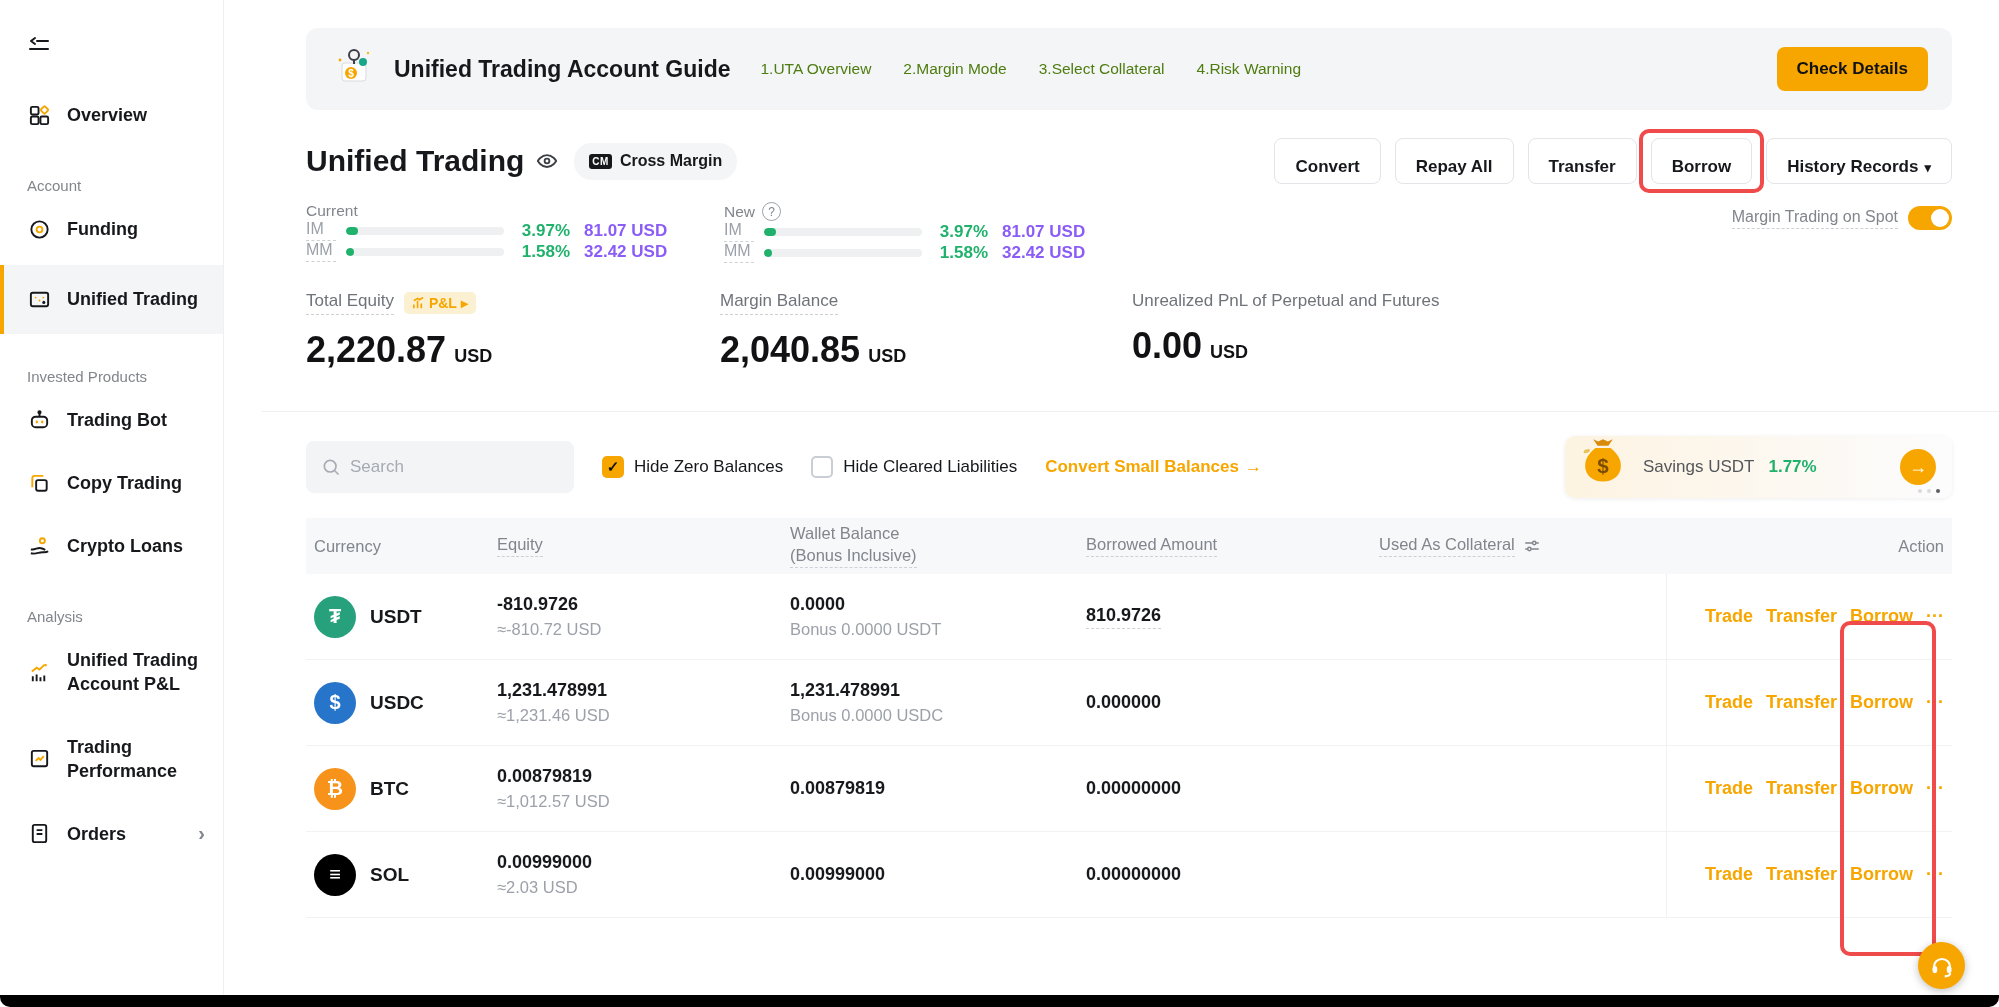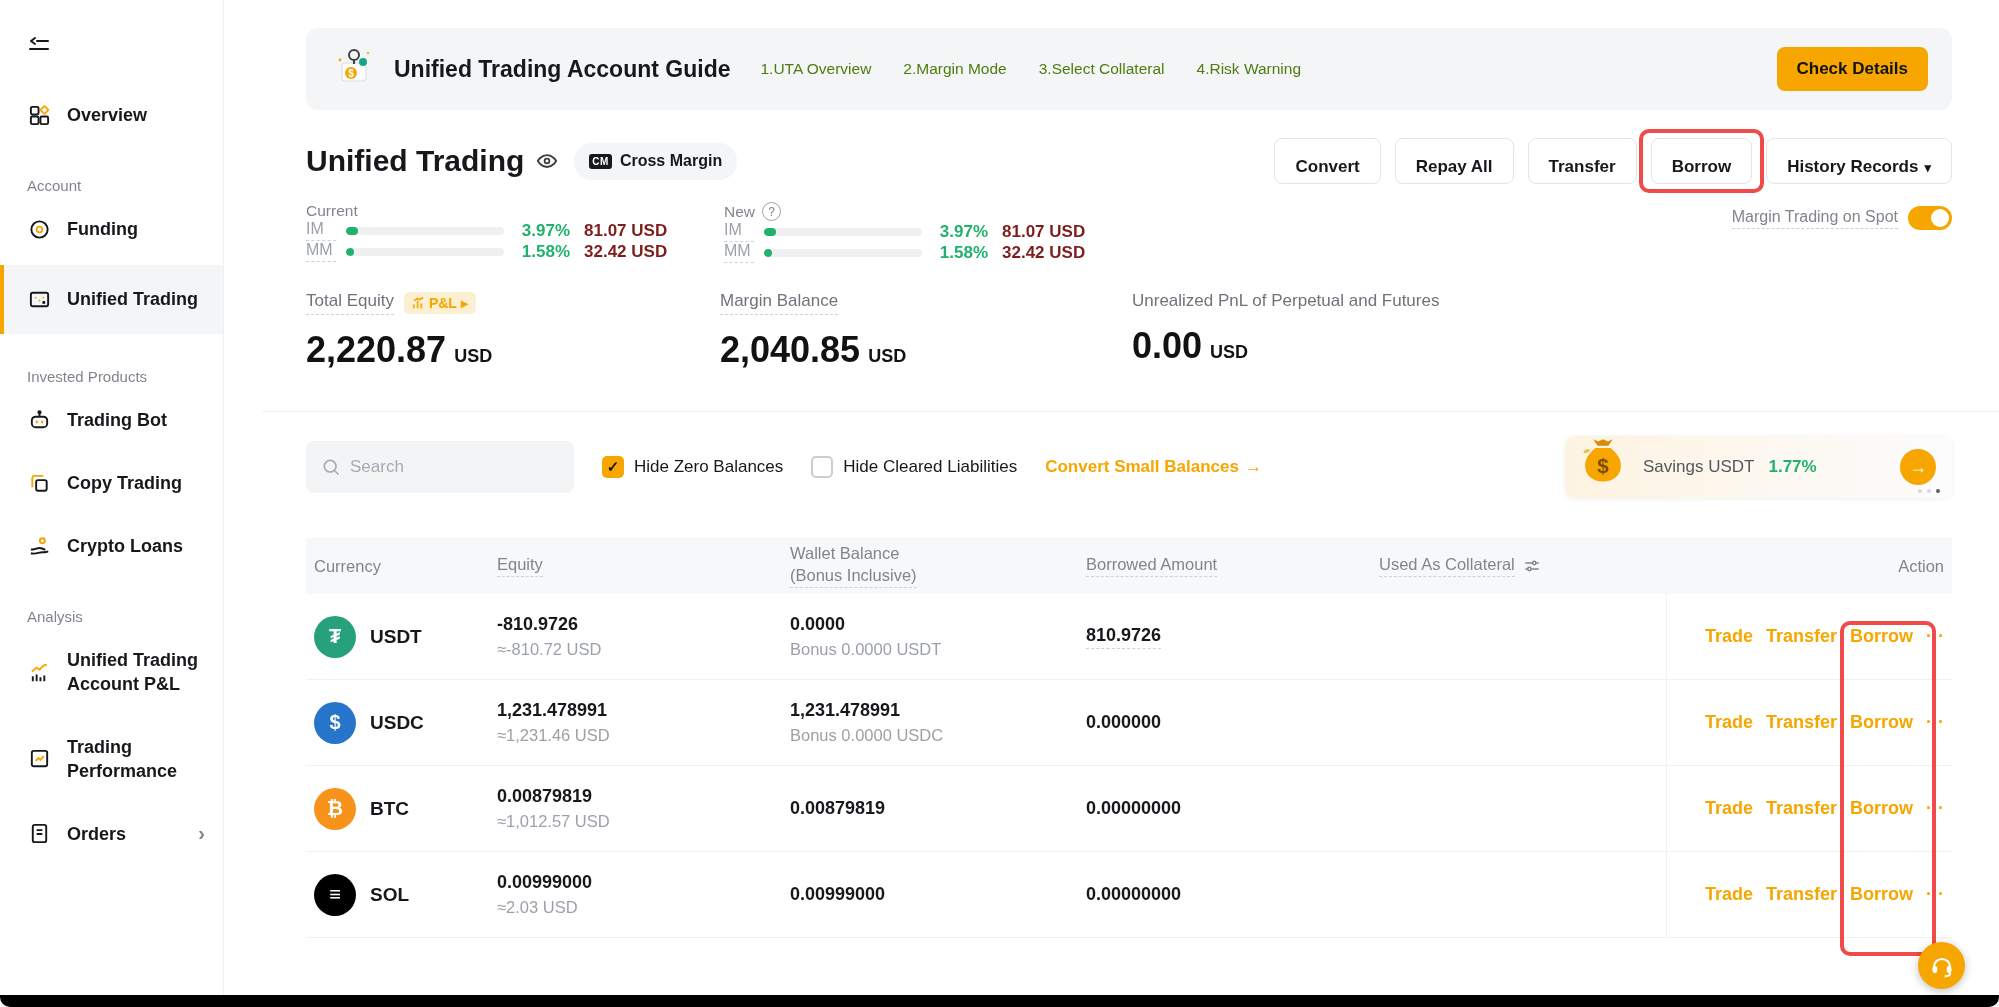--- a/index.html
+++ b/index.html
@@ -40,21 +40,21 @@
   
   .margin-panel { margin-top:16px; position:relative; display:flex; }
   .mi-group { width:418px; }
   .mi-title { font-size:15.5px; color:#81858c; display:flex; align-items:center; gap:7px; }
   .q-icon { width:19px; height:19px; border:1px solid #9ca1a9; border-radius:50%; color:#81858c; font-size:12px; display:flex; align-items:center; justify-content:center; border-bottom-style:solid; cursor:pointer; }
   .mi-row { display:flex; align-items:center; gap:10px; }
   .mi-label { width:30px; color:#9ca1a9; font-size:16px; border-bottom:1px dashed #cdd1d6; padding-bottom:2px; }
   .bar { width:158px; height:8px; background:#eef0f2; border-radius:4px; overflow:hidden; }
   .bar i { display:block; height:100%; background:#20b26c; border-radius:4px; }
   .pct { color:#20b26c; font-size:17px; font-weight:bold; min-width:56px; text-align:right; }
-  .val { color:#7f1d1d; font-size:17px; font-weight:bold; margin-left:4px; }
+  .val { color:#8b5cf6; font-size:17px; font-weight:bold; margin-left:4px; }
   .spot-toggle { position:absolute; right:0; top:4px; display:flex; align-items:center; gap:10px; }
   .spot-toggle .lbl { font-size:16px; color:#81858c; border-bottom:1px dashed #cdd1d6; padding-bottom:2px; }
   .switch { width:44px; height:24px; border-radius:13px; background:#f7a600; position:relative; cursor:pointer; }
   .switch::after { content:""; position:absolute; top:3px; right:3px; width:18px; height:18px; border-radius:50%; background:#fff; }
   
   .stats { margin-top:28px; display:flex; }
   .stat { }
   .stat.w1 { width:414px; } .stat.w2 { width:412px; }
   .stat-label { font-size:17px; color:#6f737a; display:flex; align-items:center; gap:10px; }
   .stat-label .txt-d { border-bottom:1px dashed #cdd1d6; padding-bottom:3px; }
@@ -76,21 +76,21 @@
   .link-orange { margin-left:28px; color:#f7a600; font-size:17px; font-weight:bold; cursor:pointer; display:flex; gap:6px; align-items:center; }
   .savings { margin-left:auto; width:387px; height:62px; border-radius:10px; background:linear-gradient(90deg,#fdf3e1,#fcfcfd); box-shadow:0 1px 5px rgba(0,0,0,.07); display:flex; align-items:center; padding:0 16px 0 12px; position:relative; }
   .savings .bag { margin-top:-6px; }
   .savings .s-label { font-size:17px; color:#54575c; margin-left:14px; }
   .savings .s-rate { font-size:17px; font-weight:bold; color:#20b26c; margin-left:14px; }
   .go-circle { margin-left:auto; width:36px; height:36px; border-radius:50%; background:#f7a600; color:#fff; font-size:18px; font-weight:bold; display:flex; align-items:center; justify-content:center; cursor:pointer; }
   .dots { position:absolute; right:12px; bottom:5px; display:flex; gap:5px; }
   .dots i { width:4px; height:4px; border-radius:50%; background:#d7dade; }
   .dots i.on { background:#5a5e64; }
   
-  .table { margin-top:40px; width:1646px; }
+  .table { margin-top:20px; width:1646px; }
   .t-head { display:grid; grid-template-columns:191px 293px 296px 293px 287px 1fr; background:#f7f8fa; min-height:54px; align-items:center; color:#81858c; font-size:16.5px; padding:6px 0; }
   .t-head .c1 { padding-left:8px; }
   .dash-u { border-bottom:1px dashed #cdd1d6; padding-bottom:2px; display:inline-block; }
   .wb2 { margin-top:3px; }
   .coll-h { display:flex; align-items:center; gap:8px; }
   .c-action { text-align:right; padding-right:8px; }
   .t-row { display:grid; grid-template-columns:191px 293px 296px 293px 287px 1fr; height:86px; align-items:center; border-bottom:1px solid #f1f2f4; }
   .cur-cell { display:flex; align-items:center; gap:14px; padding-left:8px; }
   .coin { width:42px; height:42px; border-radius:50%; display:flex; align-items:center; justify-content:center; color:#fff; font-size:20px; font-weight:bold; }
   .sym { font-size:19px; font-weight:bold; }

